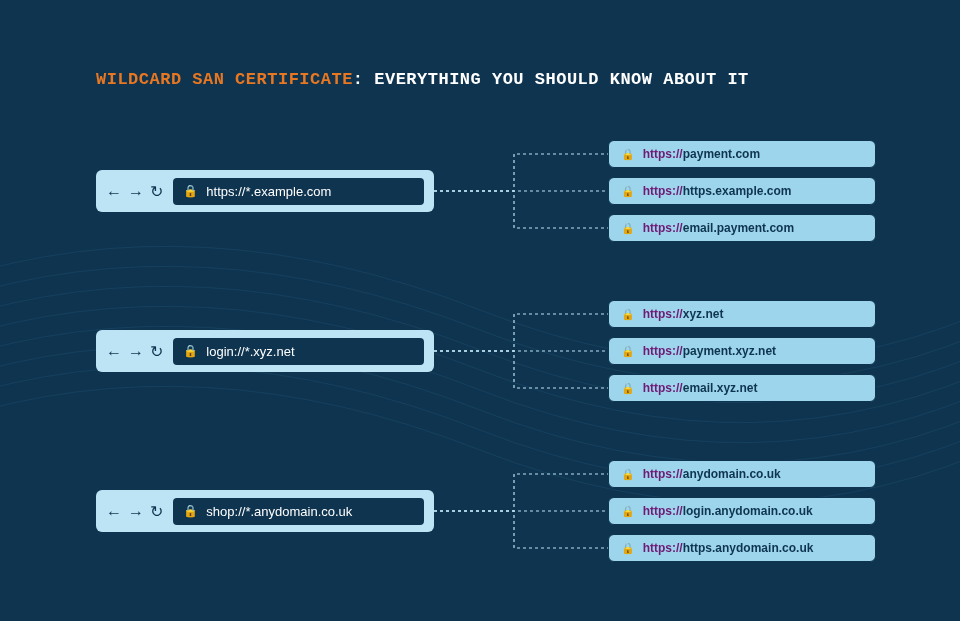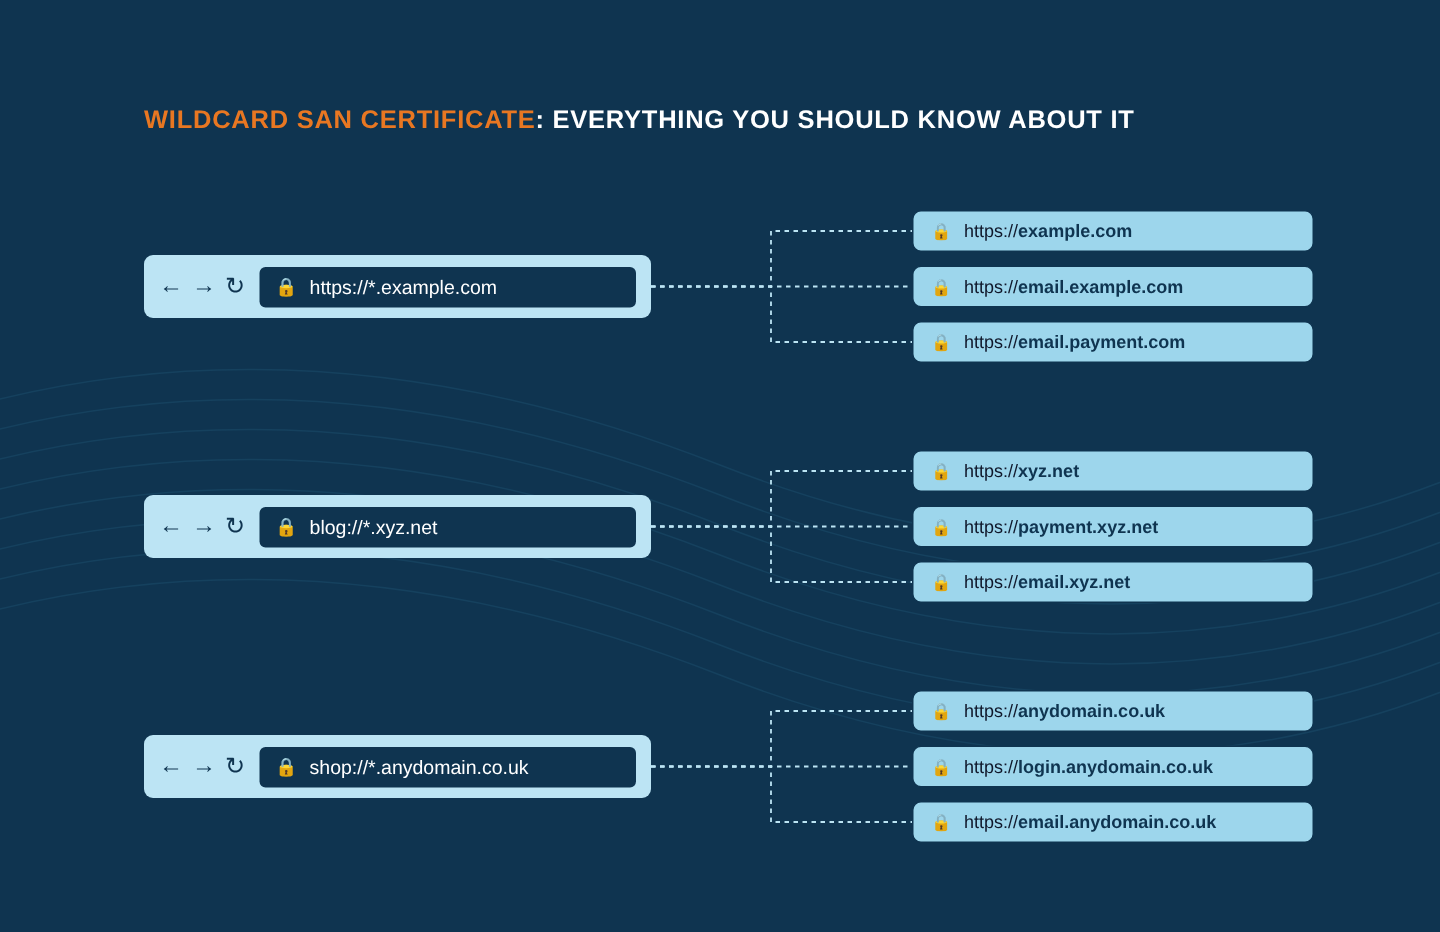--- a/index.html
+++ b/index.html
@@ -16,20 +16,21 @@
   inset: 0;
   pointer-events: none;
 }
 .title {
   position: absolute;
   top: 70px;
   left: 96px;
   font-size: 17px;
   font-weight: bold;
   letter-spacing: 0.5px;
+  font-family: Liberation Mono, monospace;
 }
 .title-orange { color: #e87722; }
 .title-white { color: #ffffff; }
 .container {
   position: absolute;
   top: 140px;
   left: 96px;
   width: 780px;
 }
 .row {
@@ -79,21 +80,21 @@
   height: 28px;
   background: #9dd6ec;
   border: 1px solid #0f3450;
   border-radius: 6px;
   display: flex;
   align-items: center;
   padding: 0 12px;
   font-size: 12px;
 }
 .lock-orange { color: #e87722; font-size: 11px; margin-right: 8px; }
-.proto { color: #0f172a; font-weight: normal; }
+.proto { color: #701a75; font-weight: bold; }
 .domain { color: #0f3450; font-weight: bold; }
 .connector {
   position: absolute;
   left: 338px;
   top: 50%;
   width: 174px;
   height: 110px;
   transform: translateY(-50%);
   pointer-events: none;
 }
@@ -136,45 +137,45 @@
       <g stroke="#bce4f4" stroke-width="1.2" stroke-dasharray="3,3" fill="none">
         <path d="M 0 55 L 80 55 L 80 18 L 174 18"></path>
         <path d="M 0 55 L 174 55"></path>
         <path d="M 0 55 L 80 55 L 80 92 L 174 92"></path>
       </g>
     </svg>
     <div class="targets">
       <div class="target-pill">
         <span class="lock-orange">🔒</span>
         <span class="proto">https://</span>
-          <span class="domain">example.com</span>
-      </div>
-      <div class="target-pill">
-        <span class="lock-orange">🔒</span>
-        <span class="proto">https://</span>
-          <span class="domain">email.example.com</span>
+          <span class="domain">payment.com</span>
+      </div>
+      <div class="target-pill">
+        <span class="lock-orange">🔒</span>
+        <span class="proto">https://</span>
+          <span class="domain">https.example.com</span>
       </div>
       <div class="target-pill">
         <span class="lock-orange">🔒</span>
         <span class="proto">https://</span>
           <span class="domain">email.payment.com</span>
       </div>
     </div>
   </div>
 
   <div class="row">
     <div class="browser-bar">
       <div class="nav-icons">
         <span>←</span>
         <span>→</span>
         <span>↻</span>
       </div>
       <div class="url-box">
         <span class="lock-white">🔒</span>
-        <span>blog://*.xyz.net</span>
+        <span>login://*.xyz.net</span>
       </div>
     </div>
     <svg class="connector">
       <g stroke="#bce4f4" stroke-width="1.2" stroke-dasharray="3,3" fill="none">
         <path d="M 0 55 L 80 55 L 80 18 L 174 18"></path>
         <path d="M 0 55 L 174 55"></path>
         <path d="M 0 55 L 80 55 L 80 92 L 174 92"></path>
       </g>
     </svg>
     <div class="targets">
@@ -222,18 +223,18 @@
           <span class="domain">anydomain.co.uk</span>
       </div>
       <div class="target-pill">
         <span class="lock-orange">🔒</span>
         <span class="proto">https://</span>
           <span class="domain">login.anydomain.co.uk</span>
       </div>
       <div class="target-pill">
         <span class="lock-orange">🔒</span>
         <span class="proto">https://</span>
-          <span class="domain">email.anydomain.co.uk</span>
+          <span class="domain">https.anydomain.co.uk</span>
       </div>
     </div>
   </div>
 
 </div>
 
 </body></html>

